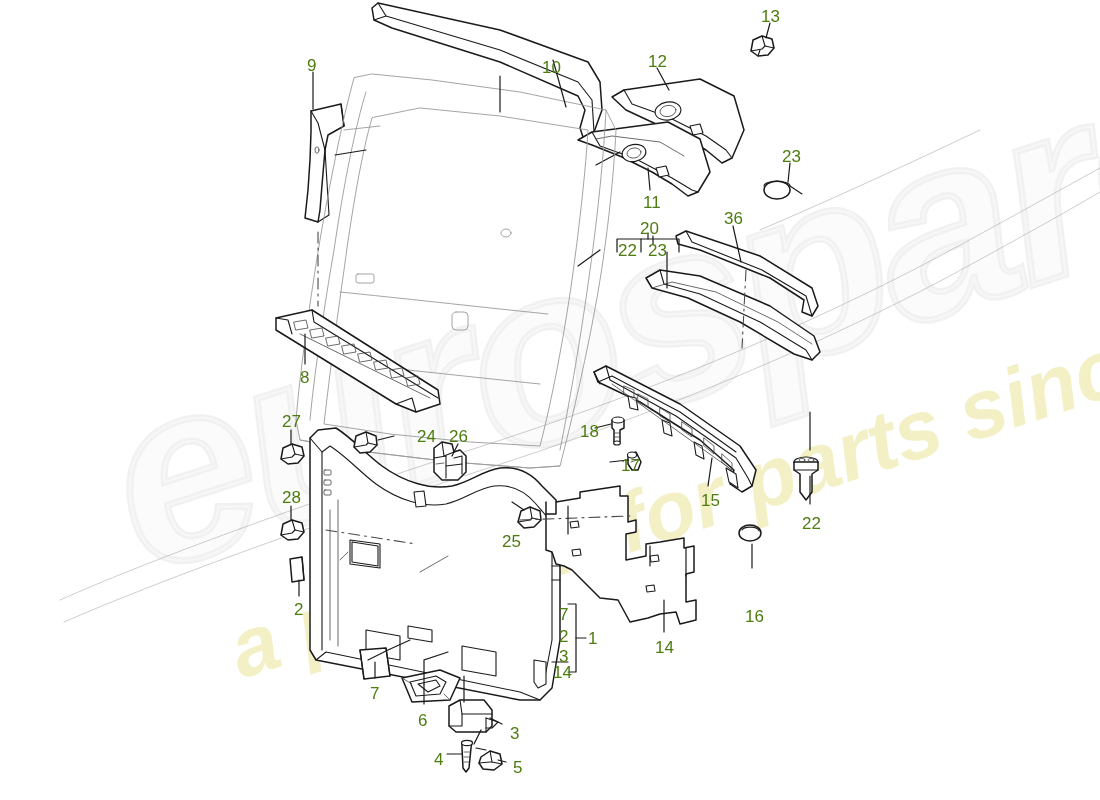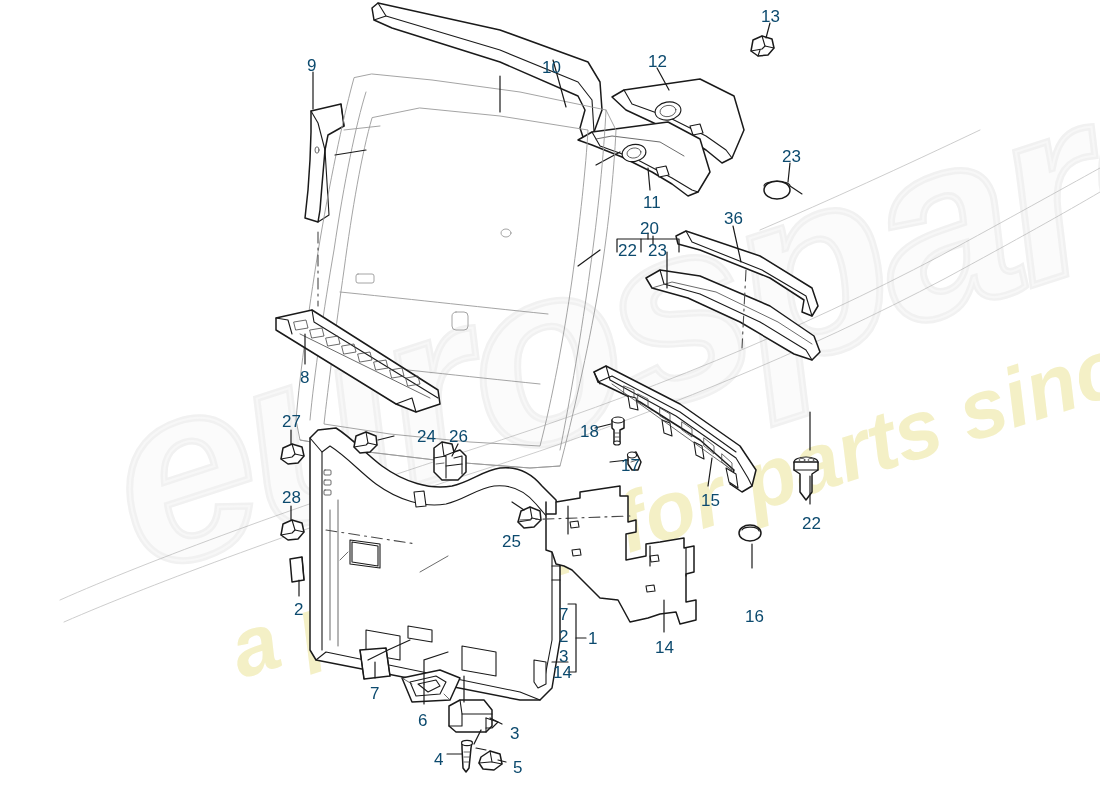--- a/index.html
+++ b/index.html
@@ -1,21 +1,21 @@
 <!DOCTYPE html>
 <html><head>
 <meta charset="utf-8">
 <title>Parts Diagram</title>
 <style>
   html,body{margin:0;padding:0;background:#fff;}
   body{width:1100px;height:800px;overflow:hidden;
        font-family:"Liberation Sans","DejaVu Sans",sans-serif;}
   #stage{position:relative;width:1100px;height:800px;background:#ffffff;}
   #stage svg{position:absolute;left:0;top:0;}
-  .lbl{position:absolute;font-size:17px;color:#0c4a6e;font-family:"Liberation Sans",sans-serif;
+  .lbl{position:absolute;font-size:17px;color:#4d7c0f;font-family:"Liberation Sans",sans-serif;
        line-height:1;white-space:nowrap;user-select:none;}
 </style>
 </head>
 <body>
 
 <div id="stage">
 
 <svg width="1100" height="800" viewBox="0 0 1100 800">
   <defs>
     <style>

